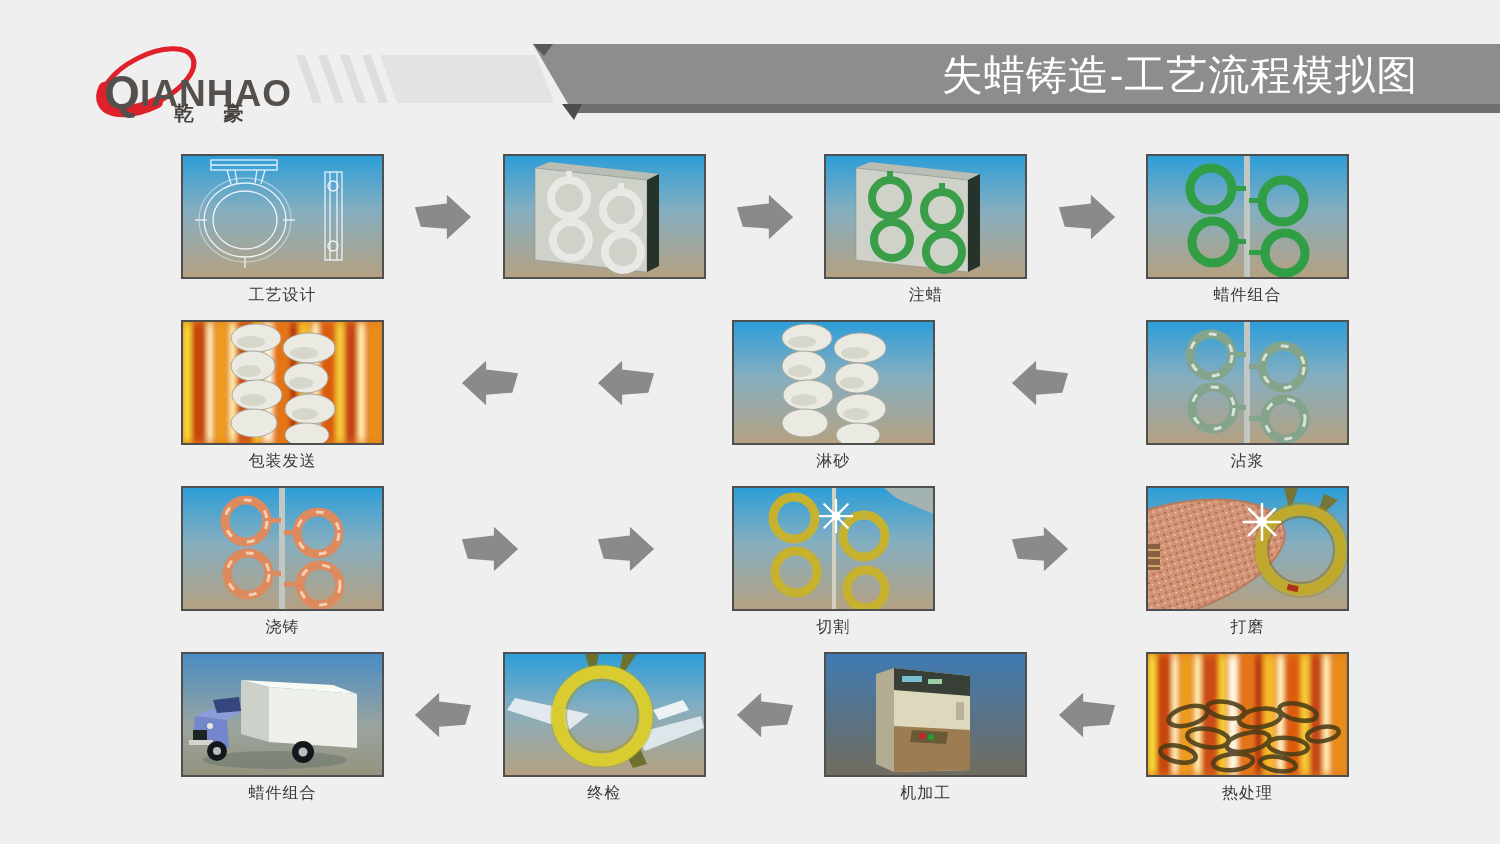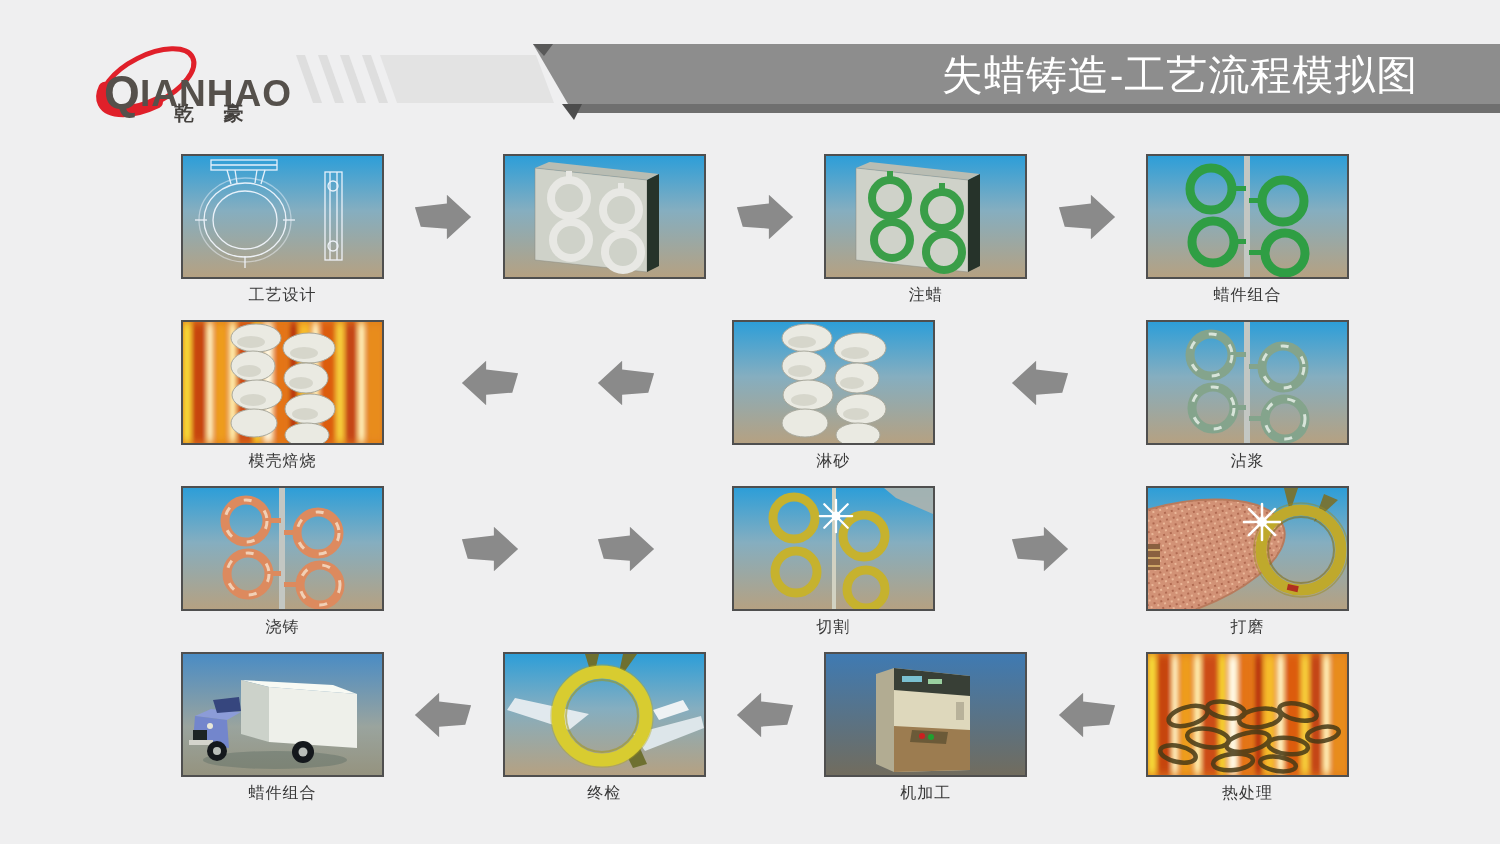--- a/index.html
+++ b/index.html
@@ -239,21 +239,21 @@
     </div>
 
     <div class="row">
       <div class="cell">
         <div class="img">
           <svg width="199" height="121" viewBox="0 0 199 121">
             <use href="#sym-flame"></use>
               <use href="#sym-shell"></use>
           </svg>
         </div>
-        <div class="label">模壳焙烧</div>
+        <div class="label">包装发送</div>
       </div>
       <div class="arrow left">
         <svg viewBox="0 0 64 50" width="62" height="50">
             <polygon points="3,15 36,11 36,2 61,25 36,48 36,37 9,35" fill="#8a8a8a"></polygon>
           </svg>
       </div>
       <div class="arrow left">
         <svg viewBox="0 0 64 50" width="62" height="50">
             <polygon points="3,15 36,11 36,2 61,25 36,48 36,37 9,35" fill="#8a8a8a"></polygon>
           </svg>

